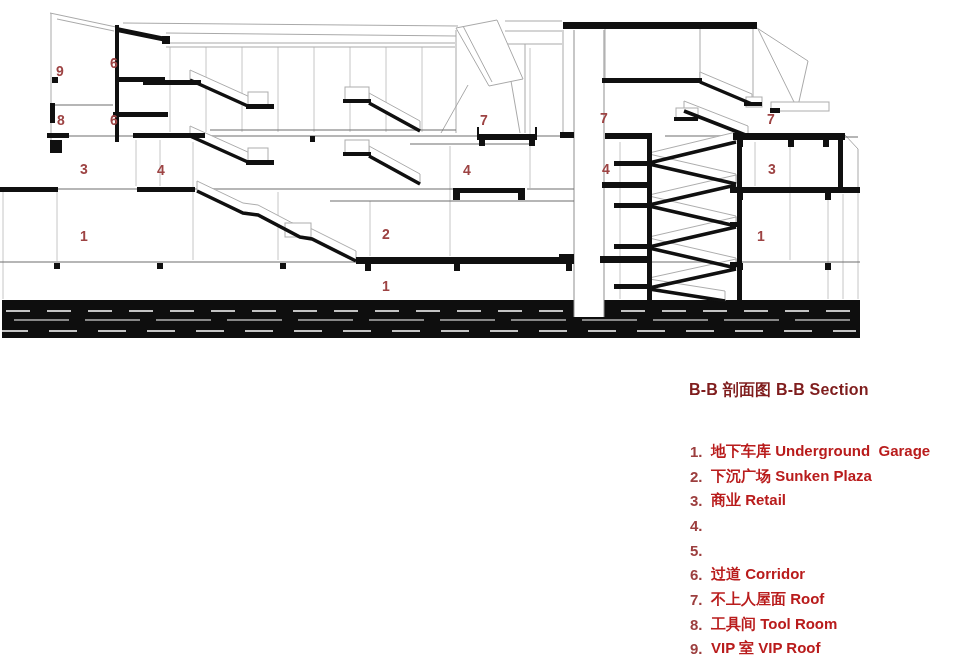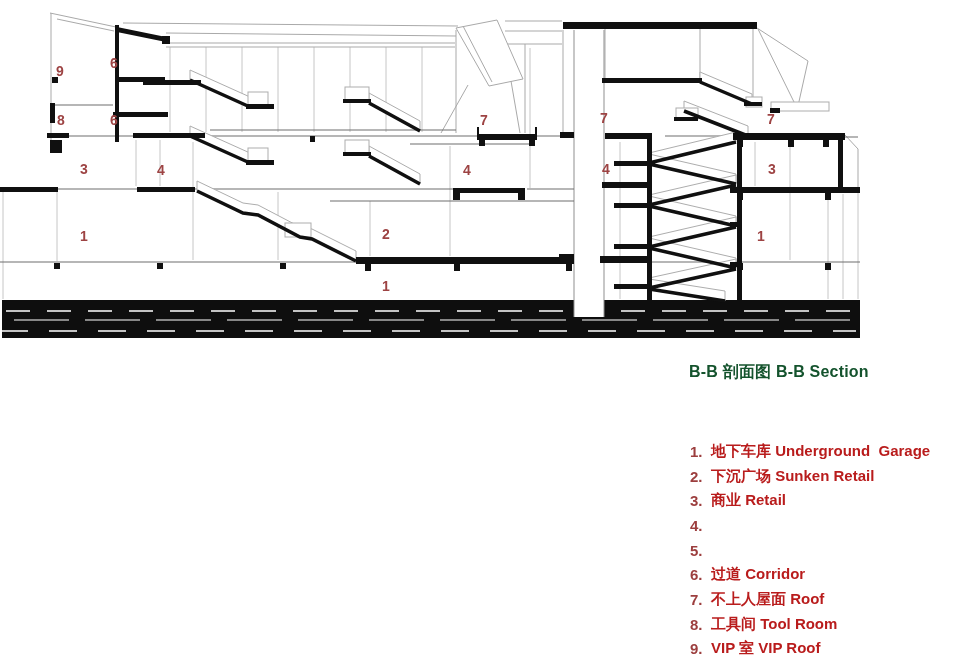--- a/index.html
+++ b/index.html
@@ -2,22 +2,22 @@
 <html><head>
 <meta charset="utf-8">
 <style>
   html,body{margin:0;padding:0;background:#ffffff;}
   .sheet{position:relative;width:960px;height:665px;background:#fff;overflow:hidden;
          font-family:"Liberation Sans",sans-serif;}
   .drawing{position:absolute;left:0;top:0;width:960px;height:350px;}
   .drawing svg{display:block;}
   .rlbl{position:absolute;transform:translate(-50%,-50%);
         font:600 14px "Liberation Sans",sans-serif;color:#9d4343;letter-spacing:0;}
-  .caption{position:absolute;left:689px;top:362px;
-           font:700 16px "Liberation Sans",sans-serif;color:#14532d;letter-spacing:.2px;}
+  .caption{position:absolute;left:689px;top:380px;
+           font:700 16px "Liberation Sans",sans-serif;color:#7f1d1d;letter-spacing:.2px;}
   .legend{position:absolute;left:690px;top:439px;}
   .legend-row{display:flex;align-items:center;height:24.7px;}
   .legend-num{width:21px;flex:0 0 21px;font:600 15px "Liberation Sans",sans-serif;color:#9c3e3e;}
   .legend-txt{font:600 15px "Liberation Sans",sans-serif;color:#b91c1c;white-space:pre;}
 </style>
 </head>
 <body>
 
 <div class="sheet">
 
@@ -180,21 +180,21 @@
 
   <div class="caption">B-B 剖面图 B-B Section</div>
 
   <div class="legend">
     <div class="legend-row">
       <span class="legend-num">1.</span>
       <span class="legend-txt">地下车库 Underground  Garage</span>
     </div>
     <div class="legend-row">
       <span class="legend-num">2.</span>
-      <span class="legend-txt">下沉广场 Sunken Retail</span>
+      <span class="legend-txt">下沉广场 Sunken Plaza</span>
     </div>
     <div class="legend-row">
       <span class="legend-num">3.</span>
       <span class="legend-txt">商业 Retail</span>
     </div>
     <div class="legend-row">
       <span class="legend-num">4.</span>
     </div>
     <div class="legend-row">
       <span class="legend-num">5.</span>

